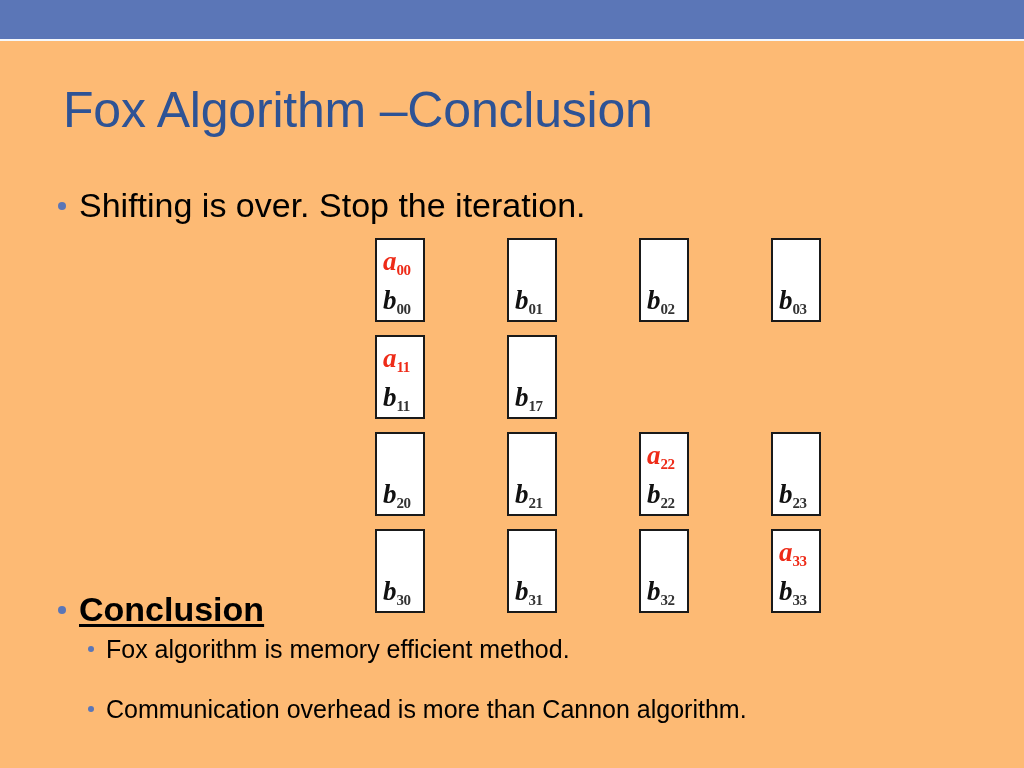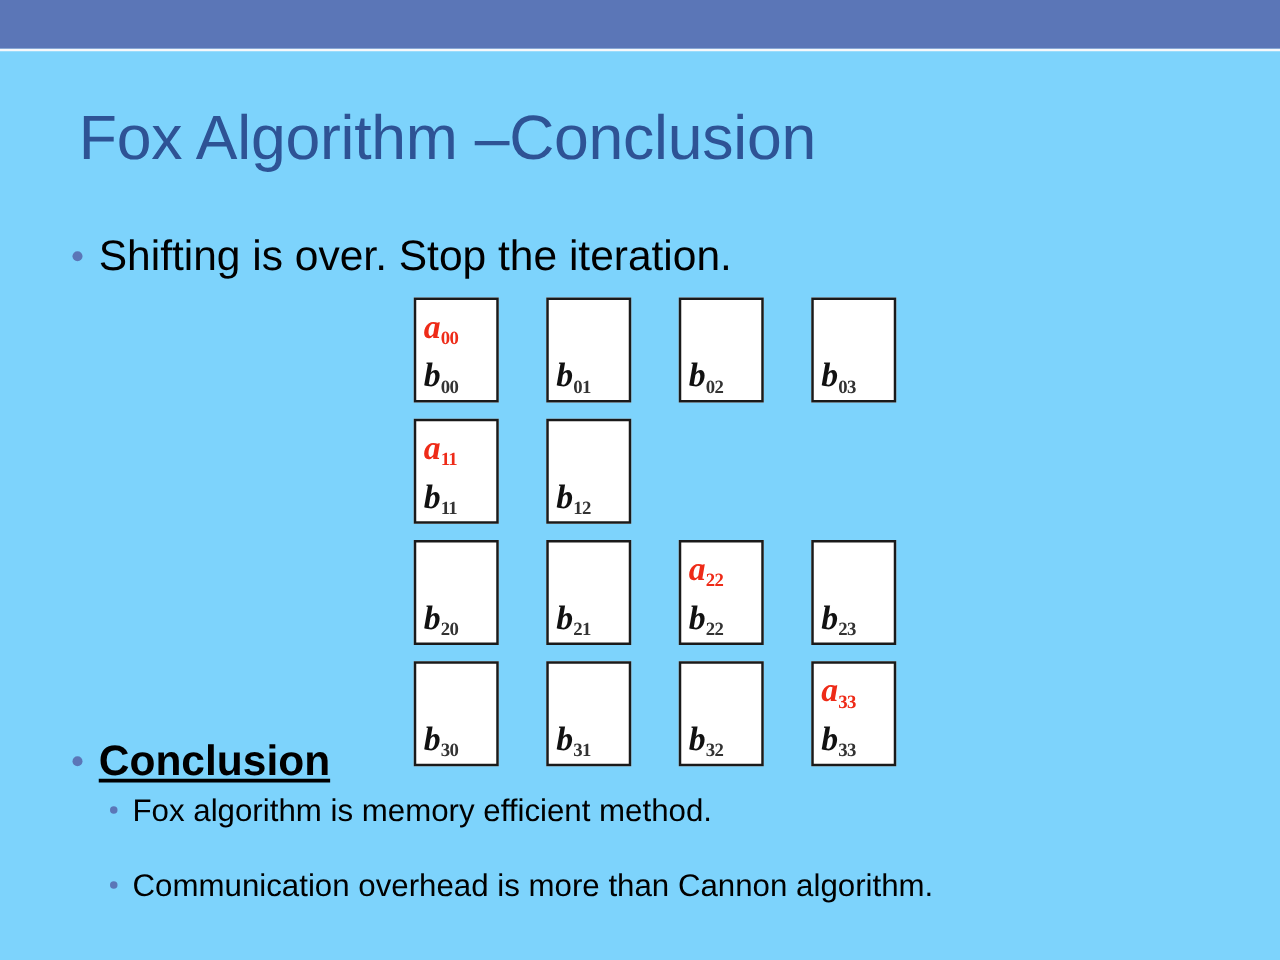--- a/index.html
+++ b/index.html
@@ -8,21 +8,21 @@
     padding: 0;
     background: #ffffff;
   }
   body {
     font-family: "Liberation Sans", sans-serif;
   }
   #slide {
     position: relative;
     width: 1024px;
     height: 768px;
-    background: #7dd3fc;
+    background: #fdba74;
     overflow: hidden;
   }
   
   #top-band {
     position: absolute;
     left: 0;
     top: 0;
     width: 1024px;
     height: 39px;
     background: #5B76B7;
@@ -106,26 +106,27 @@
     left: 331px;
     top: 238px;
   }
   .matrix-row {
     display: flex;
     margin-bottom: 13px;
   }
   .matrix-row:last-child { margin-bottom: 0; }
   .matrix-cell {
     position: relative;
-    width: 68px;
+    width: 50px;
     height: 84px;
     border: 2.5px solid #1a1a1a;
     margin-right: 38px;
     box-sizing: border-box;
     background: #ffffff;
+    margin-left: 44px;
   }
   .matrix-cell:last-child { margin-right: 0; }
 
   .term {
     position: absolute;
     left: 6px;
     font-family: "Liberation Serif", serif;
     font-style: italic;
     font-weight: bold;
     font-size: 27px;
@@ -184,21 +185,21 @@
         <div class="matrix-cell">
           <div class="term term-b">b<span class="sub">03</span></div>
         </div>
       </div>
       <div class="matrix-row">
         <div class="matrix-cell">
           <div class="term term-a">a<span class="sub">11</span></div>
           <div class="term term-b">b<span class="sub">11</span></div>
         </div>
         <div class="matrix-cell">
-          <div class="term term-b">b<span class="sub">12</span></div>
+          <div class="term term-b">b<span class="sub">17</span></div>
         </div>
       </div>
       <div class="matrix-row">
         <div class="matrix-cell">
           <div class="term term-b">b<span class="sub">20</span></div>
         </div>
         <div class="matrix-cell">
           <div class="term term-b">b<span class="sub">21</span></div>
         </div>
         <div class="matrix-cell">

